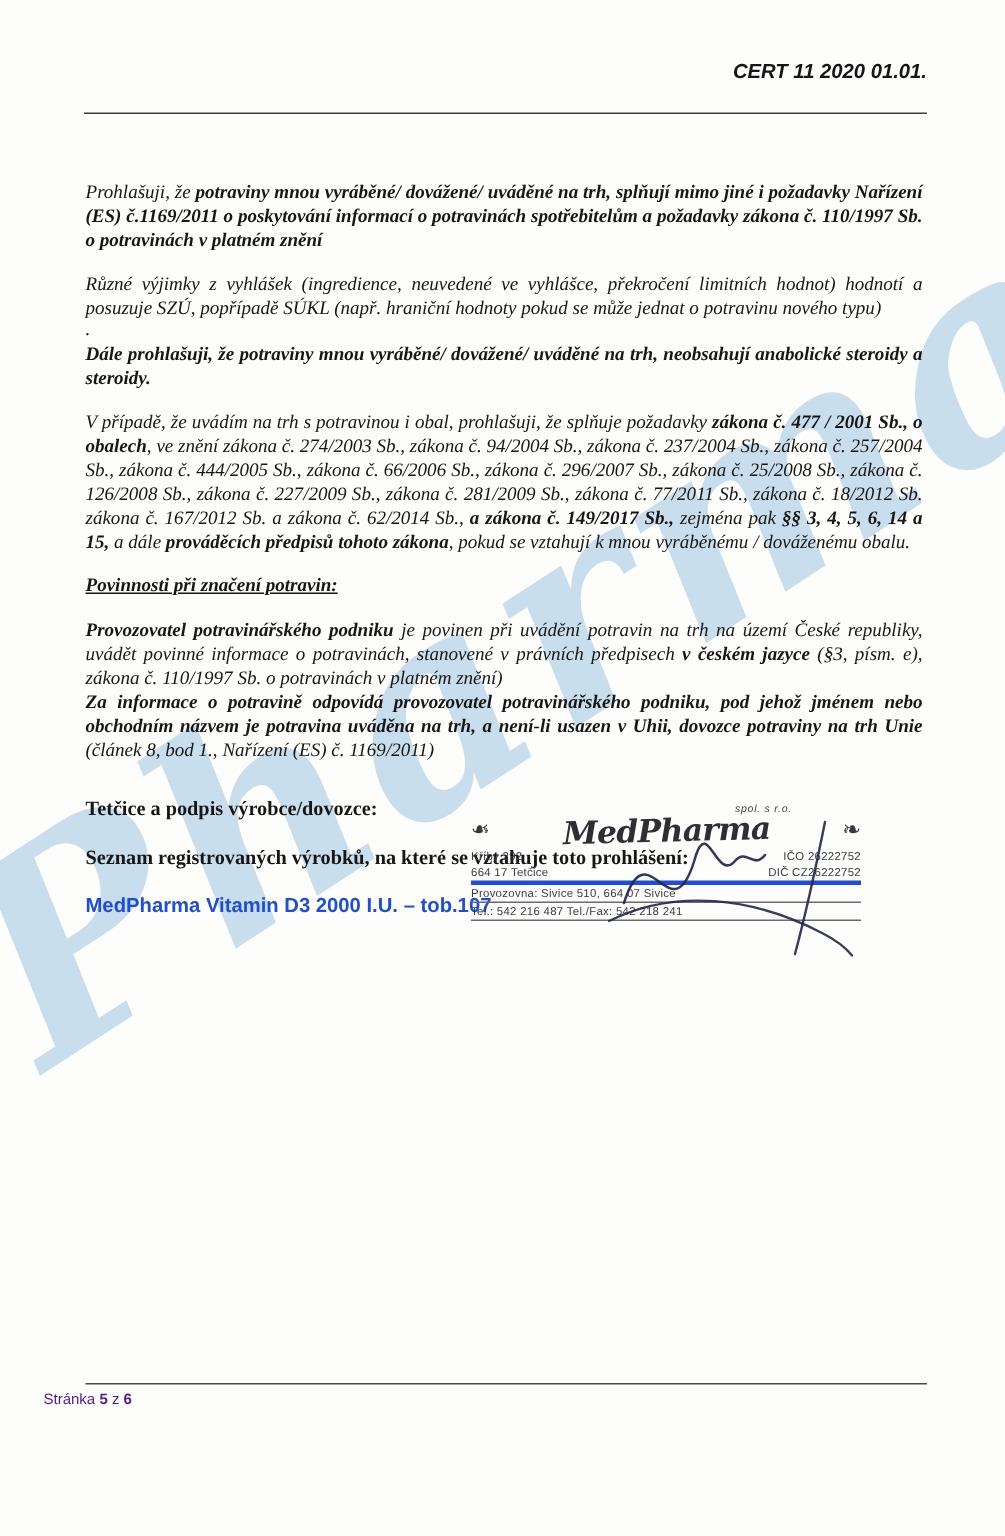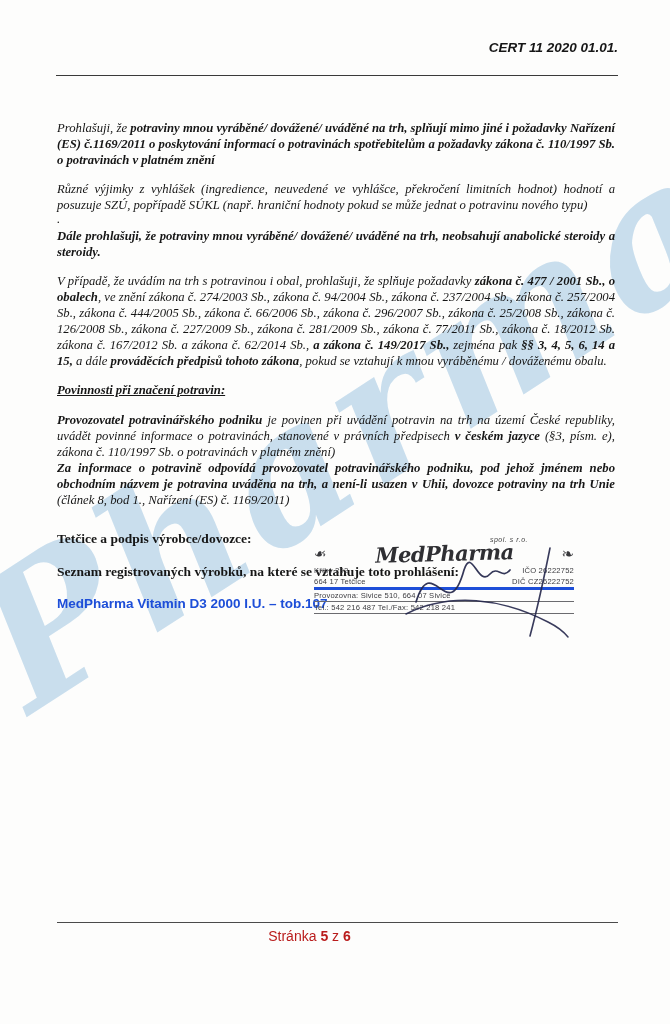--- a/index.html
+++ b/index.html
@@ -97,24 +97,23 @@
   .signature{
     position:absolute;left:398px;top:540px;z-index:4;
   }
   
   .footer-rule{
     position:absolute;left:57px;top:922px;width:561px;height:0;
     border-top:1.8px solid #4a4a4a;z-index:2;
   }
   .footer-text{
     position:absolute;left:57px;top:928px;width:561px;
-    text-align:center;
     transform:translateX(-28px);
     font-family:"Liberation Sans", sans-serif;
-    font-size:14px;color:#b91c1c;z-index:2;
+    font-size:10px;color:#4c1d95;z-index:2;
   }
 </style>
 </head>
 <body>
 
 <div class="page">
 
   <div class="watermark">Pharma</div>
 
   <div class="hdr">CERT 11 2020 01.01.</div>

